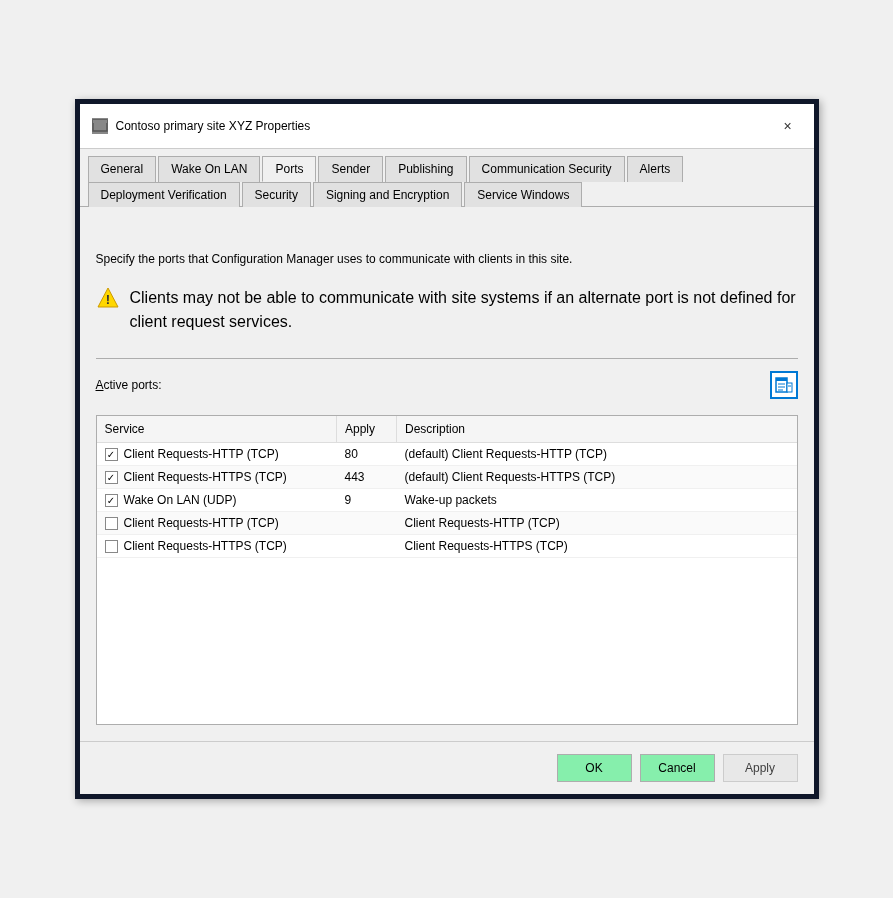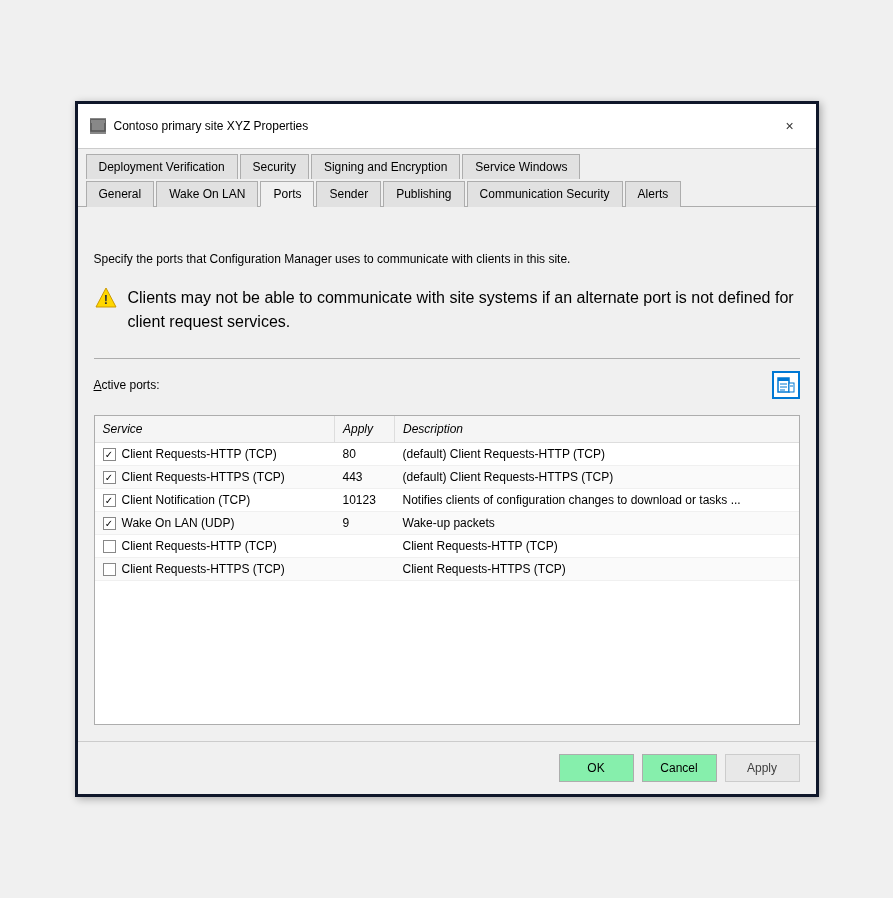--- a/index.html
+++ b/index.html
@@ -8,21 +8,21 @@
       font-size: 12px;
       background: #f0f0f0;
       display: flex;
       justify-content: center;
       align-items: center;
       min-height: 100vh;
     }
     .window {
       width: 744px;
       background: #f0f0f0;
-      border: 3px solid #0f172a;
+      border: 5px solid #0f172a;
       box-shadow: 2px 2px 8px rgba(0,0,0,0.3);
     }
     .title-bar {
       background: #fff;
       border-bottom: 1px solid #ccc;
       padding: 8px 12px;
       display: flex;
       align-items: center;
       justify-content: space-between;
     }
@@ -168,21 +168,20 @@
     thead tr {
       background: #f5f5f5;
       border-bottom: 1px solid #ddd;
     }
     th {
       text-align: left;
       padding: 6px 8px;
       font-weight: normal;
       color: #000;
       border-right: 1px solid #ddd;
-      font-style: italic;
     }
     th:last-child { border-right: none; }
     td {
       padding: 4px 8px;
       border-bottom: 1px solid #f0f0f0;
       vertical-align: middle;
     }
     tr.row-normal:nth-child(even) { background: #fafafa; }
 
     .checkbox-cell {
@@ -259,34 +258,34 @@
           <rect x="1" y="2" width="14" height="11" fill="none" stroke="#555" stroke-width="1.5"></rect>
           <rect x="1" y="2" width="14" height="3" fill="#888"></rect>
         </svg>
       </div>
       <span class="title-text">Contoso primary site XYZ Properties</span>
     </div>
     <button class="close-btn">×</button>
   </div>
 
   <div class="tabs-container">
-    <div class="tabs-row">
-      <div class="tab">Deployment Verification</div>
-      <div class="tab">Security</div>
-      <div class="tab">Signing and Encryption</div>
-      <div class="tab">Service Windows</div>
-    </div>
     <div class="tabs-row tabs-row2">
       <div class="tab">General</div>
       <div class="tab">Wake On LAN</div>
       <div class="tab active">Ports</div>
       <div class="tab">Sender</div>
       <div class="tab">Publishing</div>
       <div class="tab">Communication Security</div>
       <div class="tab">Alerts</div>
+    </div>
+    <div class="tabs-row">
+      <div class="tab">Deployment Verification</div>
+      <div class="tab">Security</div>
+      <div class="tab">Signing and Encryption</div>
+      <div class="tab">Service Windows</div>
     </div>
   </div>
 
   <div class="content">
     <p class="description-text">Specify the ports that Configuration Manager uses to communicate with clients in this site.</p>
 
     <div class="warning-box">
       <svg class="warning-icon" viewBox="0 0 24 24">
         <polygon points="12,2 22,21 2,21" fill="#FFD700" stroke="#CC9900" stroke-width="1"></polygon>
         <text x="12" y="18" text-anchor="middle" font-size="13" font-weight="bold" fill="#333">!</text>
@@ -341,30 +340,20 @@
                   <span>Client Requests-HTTPS (TCP)</span>
                 </div>
               </td>
               <td class="col-port">443</td>
               <td class="col-desc">(default) Client Requests-HTTPS (TCP)</td>
             </tr>
             <tr class="row-normal">
               <td class="col-service">
                 <div class="checkbox-cell">
                   <div class="cb checked"></div>
-                  <span>Client Notification (TCP)</span>
-                </div>
-              </td>
-              <td class="col-port">10123</td>
-              <td class="col-desc">Notifies clients of configuration changes to download or tasks ...</td>
-            </tr>
-            <tr class="row-normal">
-              <td class="col-service">
-                <div class="checkbox-cell">
-                  <div class="cb checked"></div>
                   <span>Wake On LAN (UDP)</span>
                 </div>
               </td>
               <td class="col-port">9</td>
               <td class="col-desc">Wake-up packets</td>
             </tr>
             <tr class="row-normal">
               <td class="col-service">
                 <div class="checkbox-cell">
                   <div class="cb"></div>

